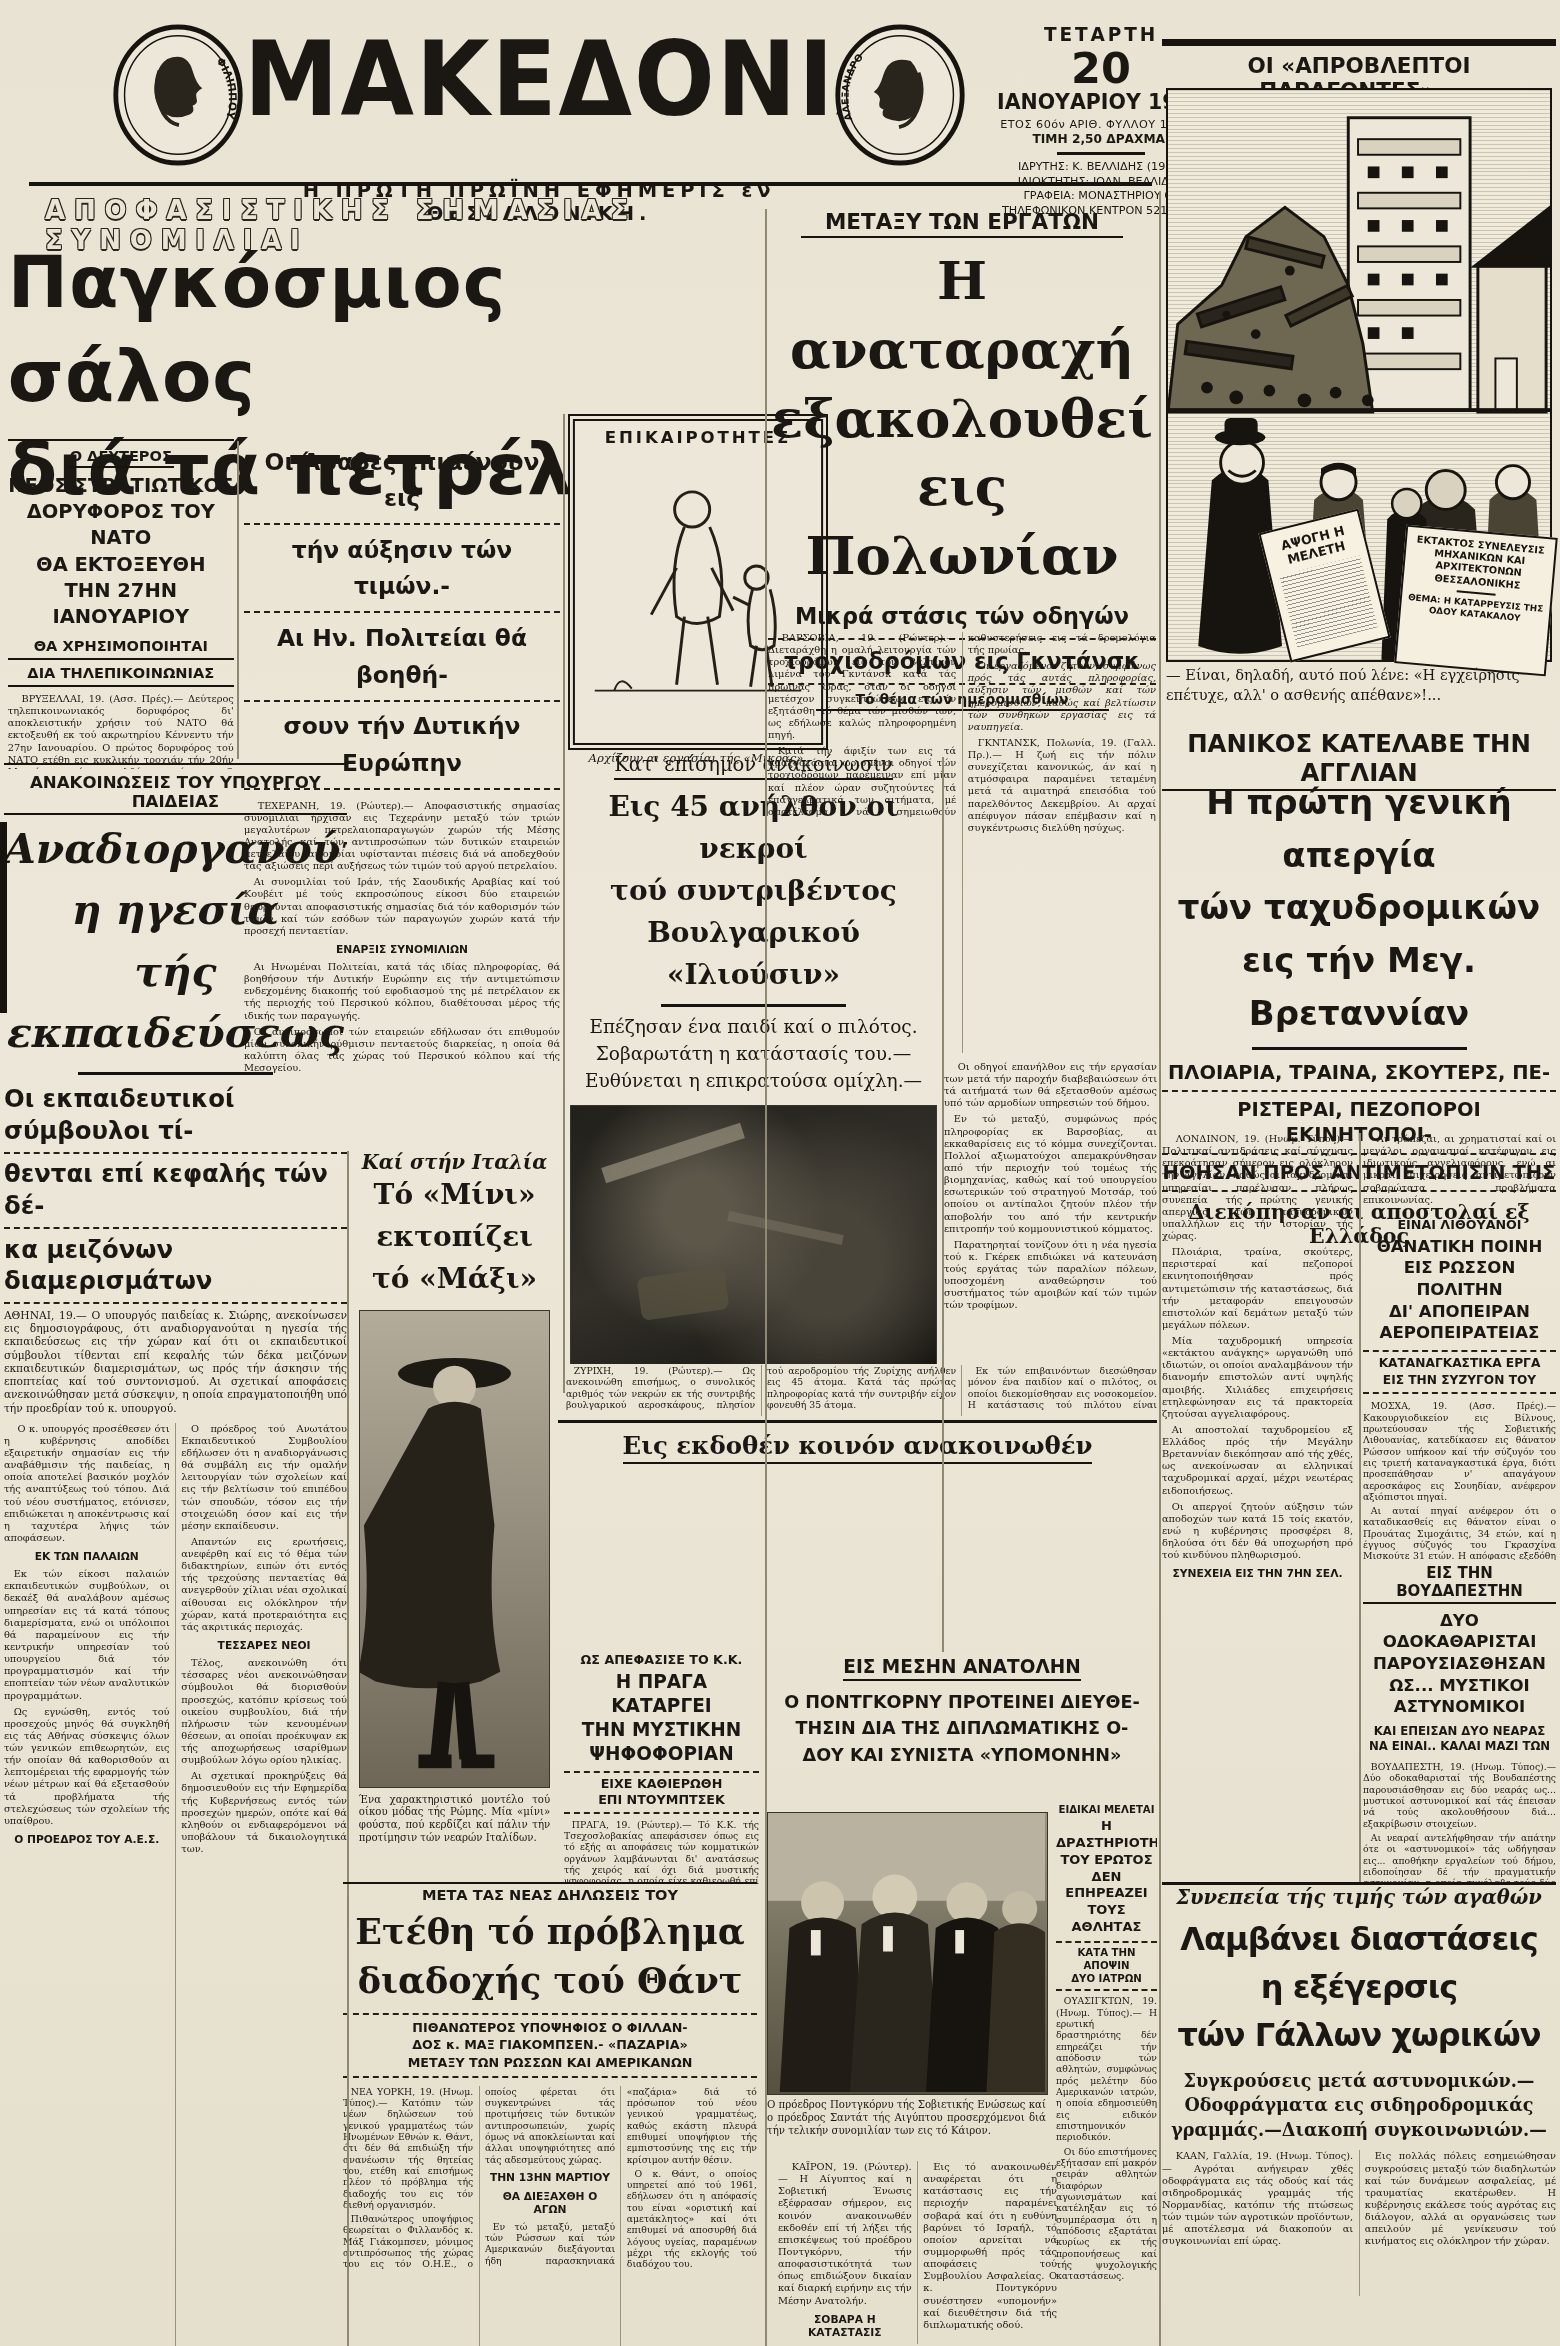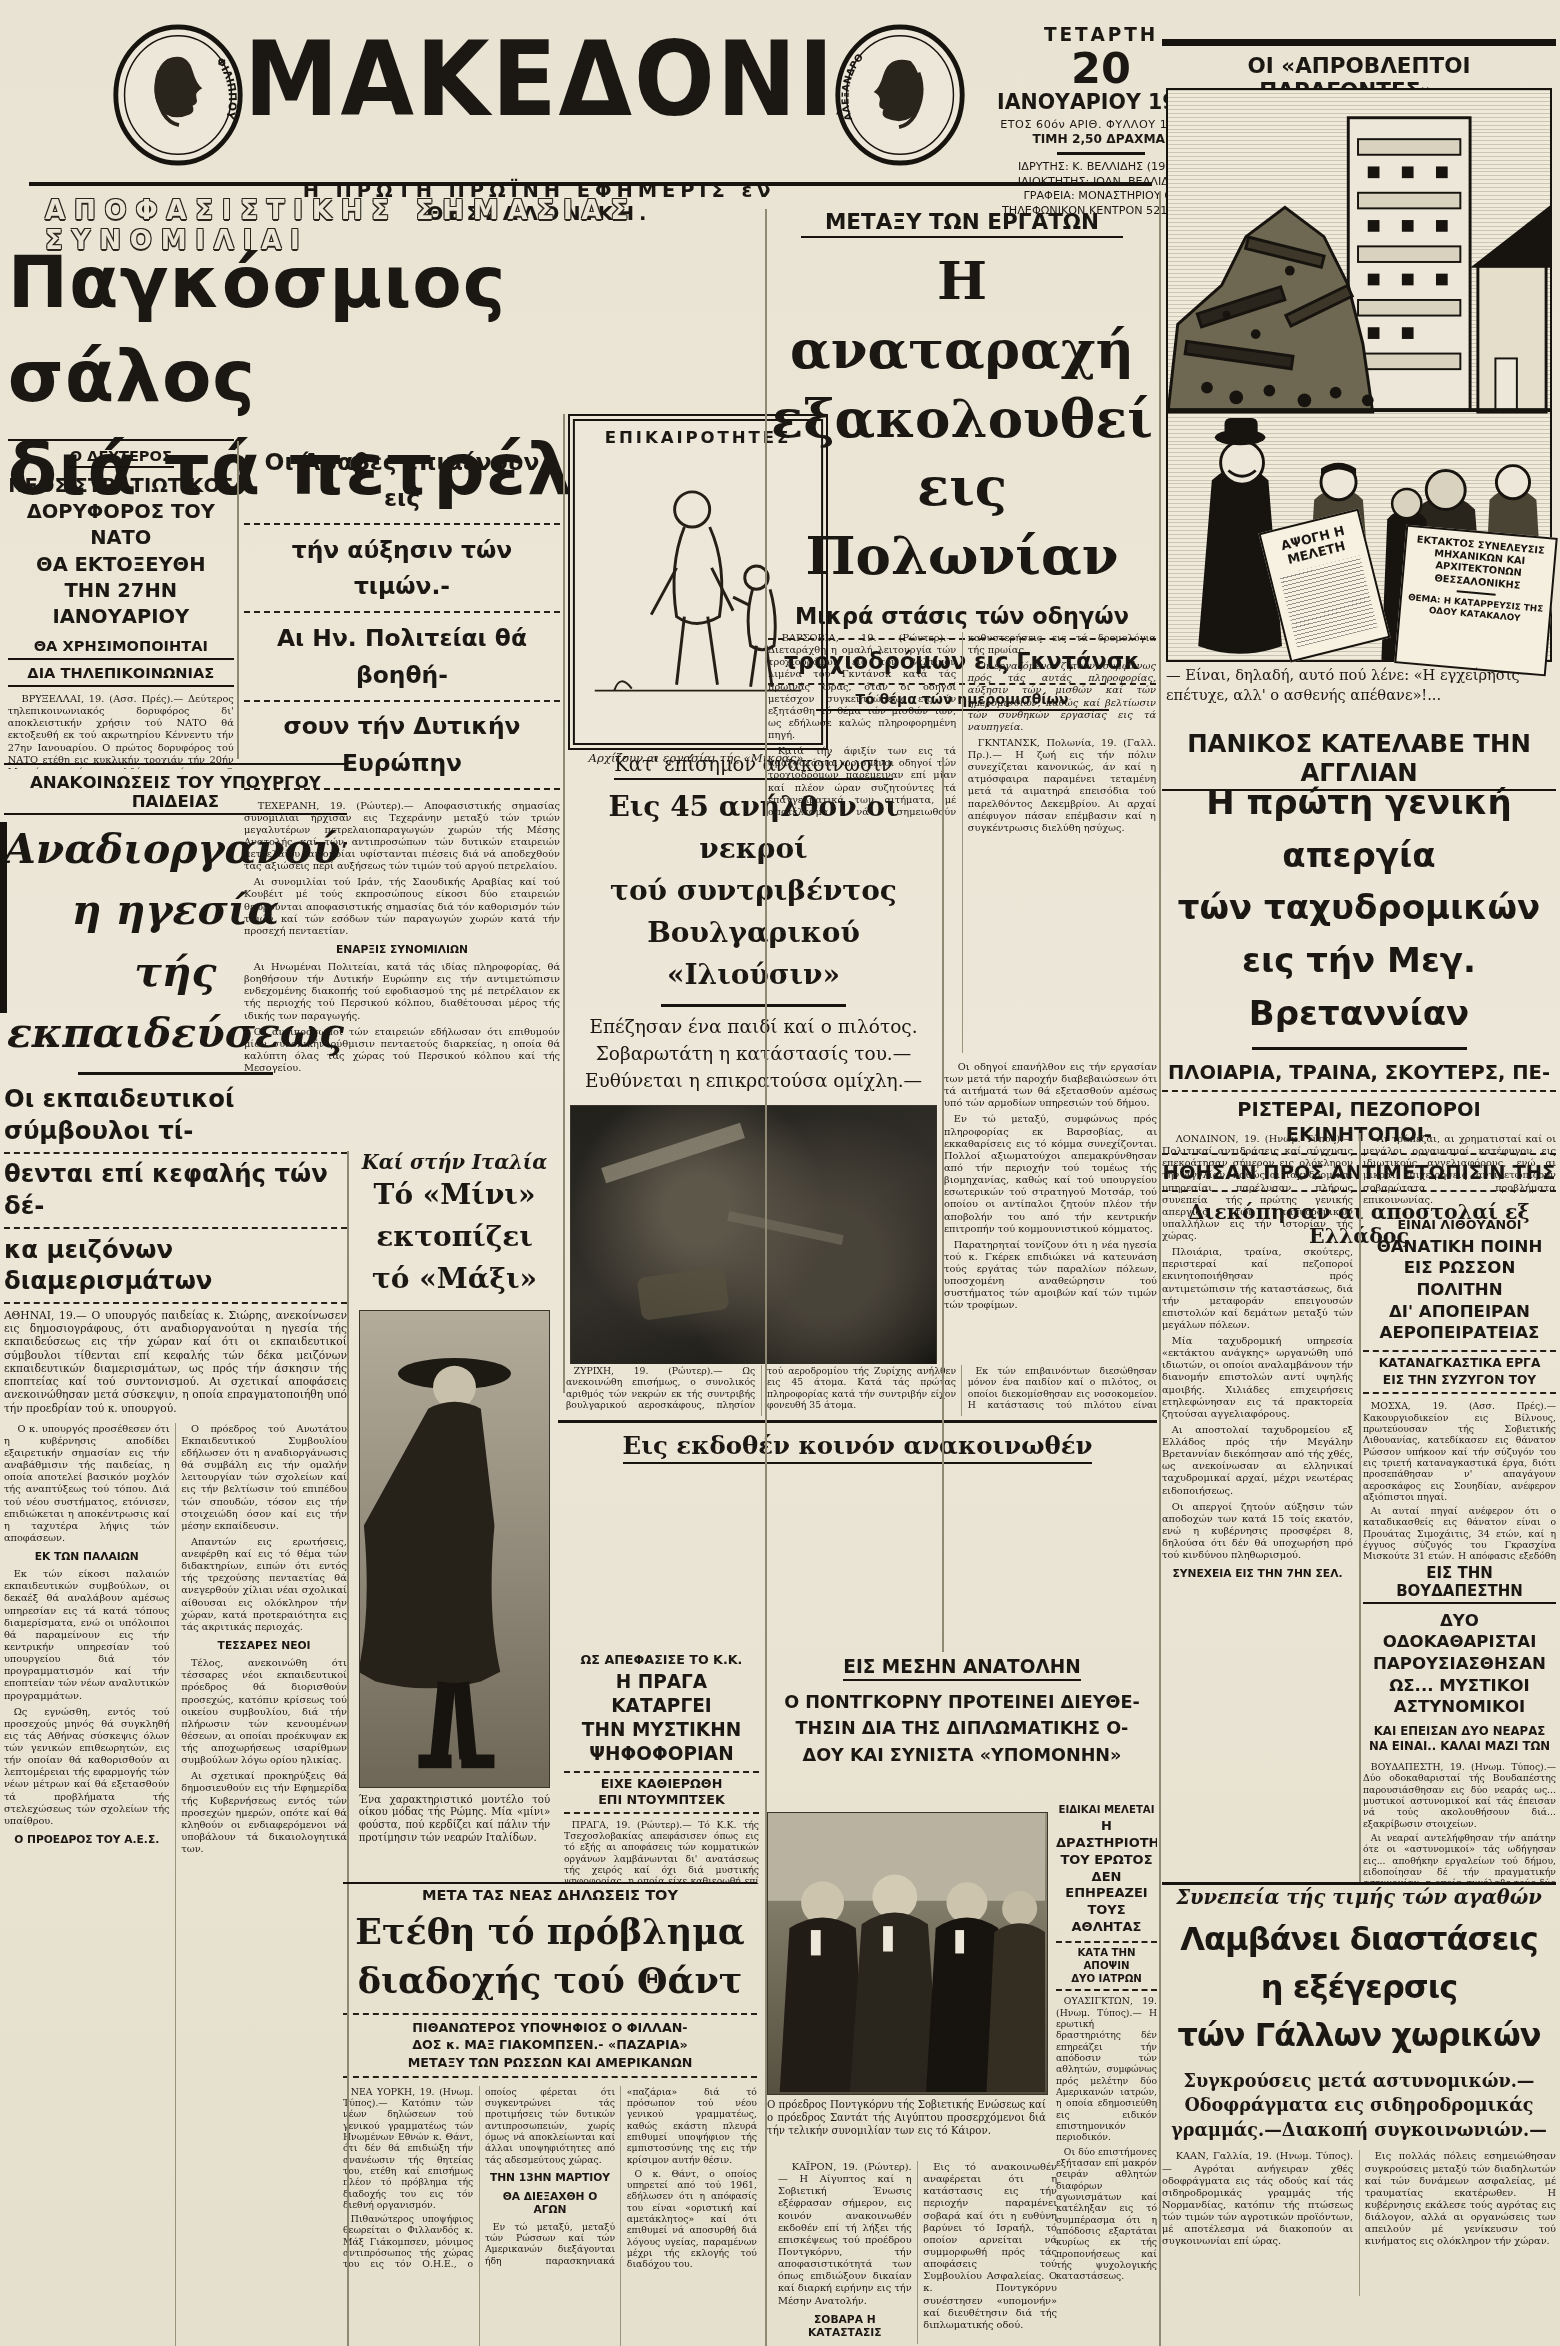--- a/index.html
+++ b/index.html
@@ -391,21 +391,21 @@
     <div class="body-txt jst" style="font-size:10.7px;margin-top:3.9px;">ΑΘΗΝΑΙ, 19.— Ο υπουργός παιδείας κ. Σιώρης, ανεκοίνωσεν εις δημοσιογράφους, ότι αναδιοργανούται η ηγεσία τής εκπαιδεύσεως εις τήν χώραν καί ότι οι εκπαιδευτικοί σύμβουλοι τίθενται επί κεφαλής τών δέκα μειζόνων εκπαιδευτικών διαμερισμάτων, ως πρός τήν άσκησιν τής εποπτείας καί τού συντονισμού. Αι σχετικαί αποφάσεις ανεκοινώθησαν μετά σύσκεψιν, η οποία επραγματοποιήθη υπό τήν προεδρίαν τού κ. υπουργού.</div>
     <div class="body-txt jst cols2" style="height:1161px;margin-top:7.8px;">
         <p>Ο κ. υπουργός προσέθεσεν ότι η κυβέρνησις αποδίδει εξαιρετικήν σημασίαν εις τήν αναβάθμισιν τής παιδείας, η οποία αποτελεί βασικόν μοχλόν τής αναπτύξεως τού τόπου. Διά τού νέου συστήματος, ετόνισεν, επιδιώκεται η αποκέντρωσις καί η ταχυτέρα λήψις τών αποφάσεων.</p>
         <p class="embed-head">ΕΚ ΤΩΝ ΠΑΛΑΙΩΝ</p>
         <p>Εκ τών είκοσι παλαιών εκπαιδευτικών συμβούλων, οι δεκαέξ θά αναλάβουν αμέσως υπηρεσίαν εις τά κατά τόπους διαμερίσματα, ενώ οι υπόλοιποι θά παραμείνουν εις τήν κεντρικήν υπηρεσίαν τού υπουργείου διά τόν προγραμματισμόν καί τήν εποπτείαν τών νέων αναλυτικών προγραμμάτων.</p>
         <p>Ως εγνώσθη, εντός τού προσεχούς μηνός θά συγκληθή εις τάς Αθήνας σύσκεψις όλων τών γενικών επιθεωρητών, εις τήν οποίαν θά καθορισθούν αι λεπτομέρειαι τής εφαρμογής τών νέων μέτρων καί θά εξετασθούν τά προβλήματα τής στελεχώσεως τών σχολείων τής υπαίθρου.</p>
         <p class="embed-head">Ο ΠΡΟΕΔΡΟΣ ΤΟΥ Α.Ε.Σ.</p>
         <p>Ο πρόεδρος τού Ανωτάτου Εκπαιδευτικού Συμβουλίου εδήλωσεν ότι η αναδιοργάνωσις θά συμβάλη εις τήν ομαλήν λειτουργίαν τών σχολείων καί εις τήν βελτίωσιν τού επιπέδου τών σπουδών, τόσον εις τήν στοιχειώδη όσον καί εις τήν μέσην εκπαίδευσιν.</p>
         <p>Απαντών εις ερωτήσεις, ανεφέρθη καί εις τό θέμα τών διδακτηρίων, ειπών ότι εντός τής τρεχούσης πενταετίας θά ανεγερθούν χίλιαι νέαι σχολικαί αίθουσαι εις ολόκληρον τήν χώραν, κατά προτεραιότητα εις τάς ακριτικάς περιοχάς.</p>
         <p class="embed-head">ΤΕΣΣΑΡΕΣ ΝΕΟΙ</p>
-        <p>Τέλος, ανεκοινώθη ότι τέσσαρες νέοι εκπαιδευτικοί πρόεδρος θά διορισθούν προσεχώς, κατόπιν κρίσεως τού οικείου συμβουλίου, διά τήν πλήρωσιν τών κενουμένων θέσεων, αι οποίαι προέκυψαν εκ τής αποχωρήσεως ισαρίθμων συμβούλων λόγω ορίου ηλικίας.</p>
+        <p>Τέλος, ανεκοινώθη ότι τέσσαρες νέοι ανεκοινώθησαν σύμβουλοι θά διορισθούν προσεχώς, κατόπιν κρίσεως τού οικείου συμβουλίου, διά τήν πλήρωσιν τών κενουμένων θέσεων, αι οποίαι προέκυψαν εκ τής αποχωρήσεως ισαρίθμων συμβούλων λόγω ορίου ηλικίας.</p>
         <p>Αι σχετικαί προκηρύξεις θά δημοσιευθούν εις τήν Εφημερίδα τής Κυβερνήσεως εντός τών προσεχών ημερών, οπότε καί θά κληθούν οι ενδιαφερόμενοι νά υποβάλουν τά δικαιολογητικά των.</p>
       </div>
   </div>
 
   <div class="abs clip" style="left:349px;top:1151px;width:211px;height:728px;">
     <div class="serif b ital ctr" style="font-size:19.5px;">Καί στήν Ιταλία</div>
     <div class="hl-serif-30 pre ctr">Τό «Μίνι»
 εκτοπίζει
 τό «Μάξι»</div>
     <div class="photo" style="margin:9.8px 9.8px 0;height:476px;background:linear-gradient(180deg,#b3ac9b 0%,#8f8878 55%,#6e6757 100%);">

